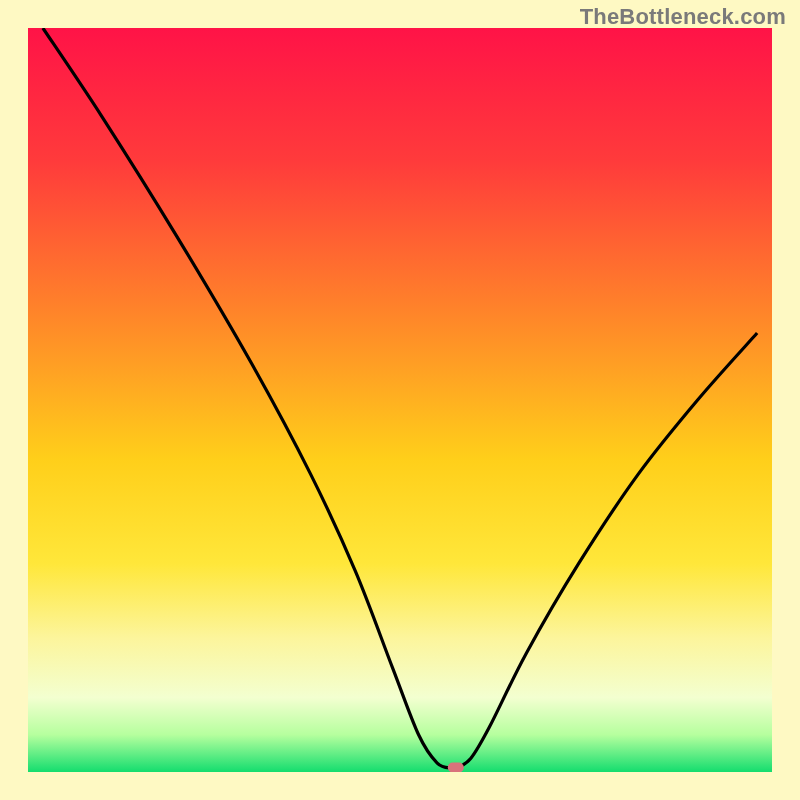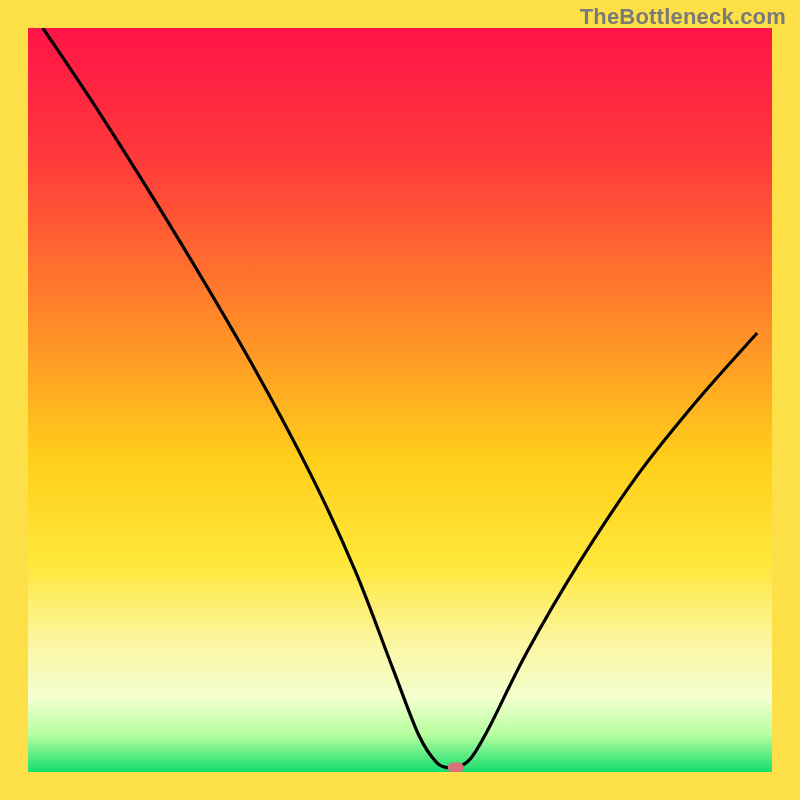--- a/index.html
+++ b/index.html
@@ -8,21 +8,21 @@
     width: 800px;
     height: 800px;
     background: #000;
     overflow: hidden;
     font-family: Arial, Helvetica, sans-serif;
   }
   .frame {
     position: relative;
     width: 800px;
     height: 800px;
-    background: #fde047;
+    background: #fef9c3;
   }
   .watermark {
     position: absolute;
     top: 4px;
     right: 14px;
     font-size: 22px;
     font-weight: 600;
     color: #7a7a7a;
     letter-spacing: 0.2px;
     z-index: 10;

